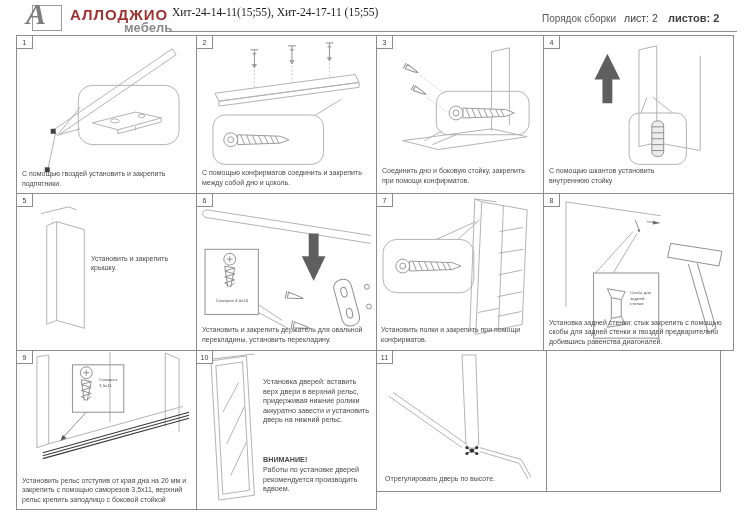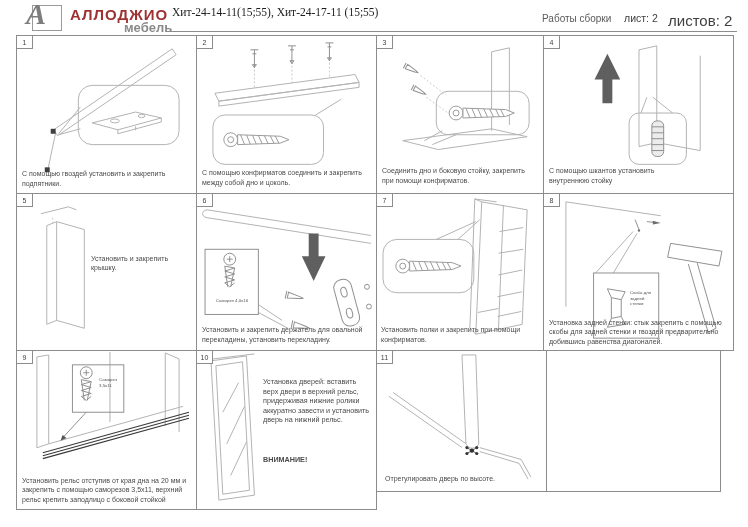--- a/index.html
+++ b/index.html
@@ -10,21 +10,21 @@
   .logo-box{position:absolute;left:6px;top:2px;width:28px;height:24px;border:1px solid #9a9a9a;}
   .logo-letter{position:absolute;left:0px;top:-4px;font-family:"Liberation Serif",serif;
         font-style:italic;font-weight:bold;font-size:30px;color:#7d7d7d;line-height:1;}
   .brand-name{position:absolute;left:70px;top:6px;font-size:15px;font-weight:bold;
         color:#9e3132;letter-spacing:1px;}
   .brand-sub{position:absolute;left:96px;top:20px;font-size:13px;font-weight:bold;color:#8a8a8a;margin-left:28px;}
   .doc-title{position:absolute;left:172px;top:5px;width:370px;font-family:"Liberation Serif",serif;
         font-size:11.5px;line-height:1.25;color:#1c1c1c;}
   .order-label{position:absolute;left:542px;top:13px;font-size:10px;color:#5a5a5a;}
   .sheet-label{position:absolute;left:624px;top:12px;font-size:10.5px;color:#3f3f3f;}
-  .sheets-label{position:absolute;left:668px;top:12px;font-size:15px;color:#3f3f3f;}
+  .sheets-label{position:absolute;left:668px;top:12px;font-size:11px;color:#3f3f3f;font-weight:bold;}
   .header-rule{position:absolute;left:170px;top:31px;width:567px;height:1px;background:#8c8c8c;}
   
   .panel{position:absolute;border:1px solid #8c8c8c;background:#fff;box-sizing:border-box;padding-left:46px;}
   .num{position:absolute;top:-1px;left:-1px;min-width:13px;height:12px;padding:0 1px;
        border:1px solid #8c8c8c;font-size:7px;display:flex;align-items:center;
        justify-content:center;color:#3f3f3f;background:#fff;z-index:3;}
   .cap{position:absolute;font-size:7px;line-height:1.33;color:#4a4a4a;z-index:2;}
   .tinylabel{position:absolute;font-size:4.4px;line-height:1.25;color:#555;z-index:2;text-align:center;}
   .panel svg{position:absolute;left:0;top:0;width:100%;height:100%;}
   .ln{stroke:#b2b2b2;fill:none;stroke-width:1;}
@@ -61,21 +61,21 @@
   <div>
     <div class="logo-wrap">
       <div class="logo-box"></div>
       <div class="logo-letter">А</div>
     </div>
     <div class="brand-name">АЛЛОДЖИО</div>
     <div class="brand-sub">мебель</div>
     <div class="doc-title">
       <div>Хит-24-14-11(15;55), Хит-24-17-11 (15;55)</div>
     </div>
-    <div class="order-label">Работы сборки</div>
+    <div class="order-label">Порядок сборки</div>
     <div class="sheet-label">лист: 2</div>
     <div class="sheets-label">листов: 2</div>
     <div class="header-rule"></div>
   </div>
 
   <div class="panel" style="left:16px;top:35px;width:181px;height:159px;">
     <div class="num">1</div>
     <svg viewBox="0 0 181 159">
       <path class="ln" d="M157,13 L37,95 L41,101 L161,19 Z"></path>
       <path class="ln" d="M39,98 L31,136"></path>
@@ -241,20 +241,21 @@
   <div class="panel" style="left:196px;top:350px;width:181px;height:160px;">
     <div class="num">10</div>
     <svg viewBox="0 0 181 160">
       <path class="ln" d="M8,9 L58,3"></path>
       <path class="ln" d="M14,10 L50,5 L58,146 L22,151 Z"></path>
       <path class="ln" d="M19,15 L46,11 L53,141 L26,145 Z"></path>
       <path class="ln" d="M26,62 L42,32 M30,94 L48,56 M34,126 L50,92"></path>
     </svg>
     <div class="cap" style="left:66px;top:26px;width:110px;font-size:7.2px;">Установка дверей: вставить верх двери в верхний рельс, придерживая нижние ролики аккуратно завести и установить дверь на нижний рельс.</div>
     <div class="cap" style="left:66px;top:104px;width:110px;font-size:7.2px;font-weight:bold;">ВНИМАНИЕ!</div>
+    <div class="cap" style="left:66px;top:114px;width:110px;font-size:7.2px;">Работы по установке дверей рекомендуется производить вдвоем.</div>
   </div>
 
   <div class="panel" style="left:376px;top:350px;width:171px;height:142px;">
     <div class="num">11</div>
     <svg viewBox="0 0 171 142">
       <path class="ln" d="M86,4 L90,94 M100,4 L103,94 M86,4 L100,4 M90,94 C92,100 101,100 103,94"></path>
       <path class="ln" d="M12,46 L86,98 M16,42 L90,94"></path>
       <path class="ln" d="M104,98 L146,110 L156,128 M104,102 L144,114 L153,130"></path>
       <g>
         <circle cx="96" cy="101" r="2.2" fill="#333"></circle>

